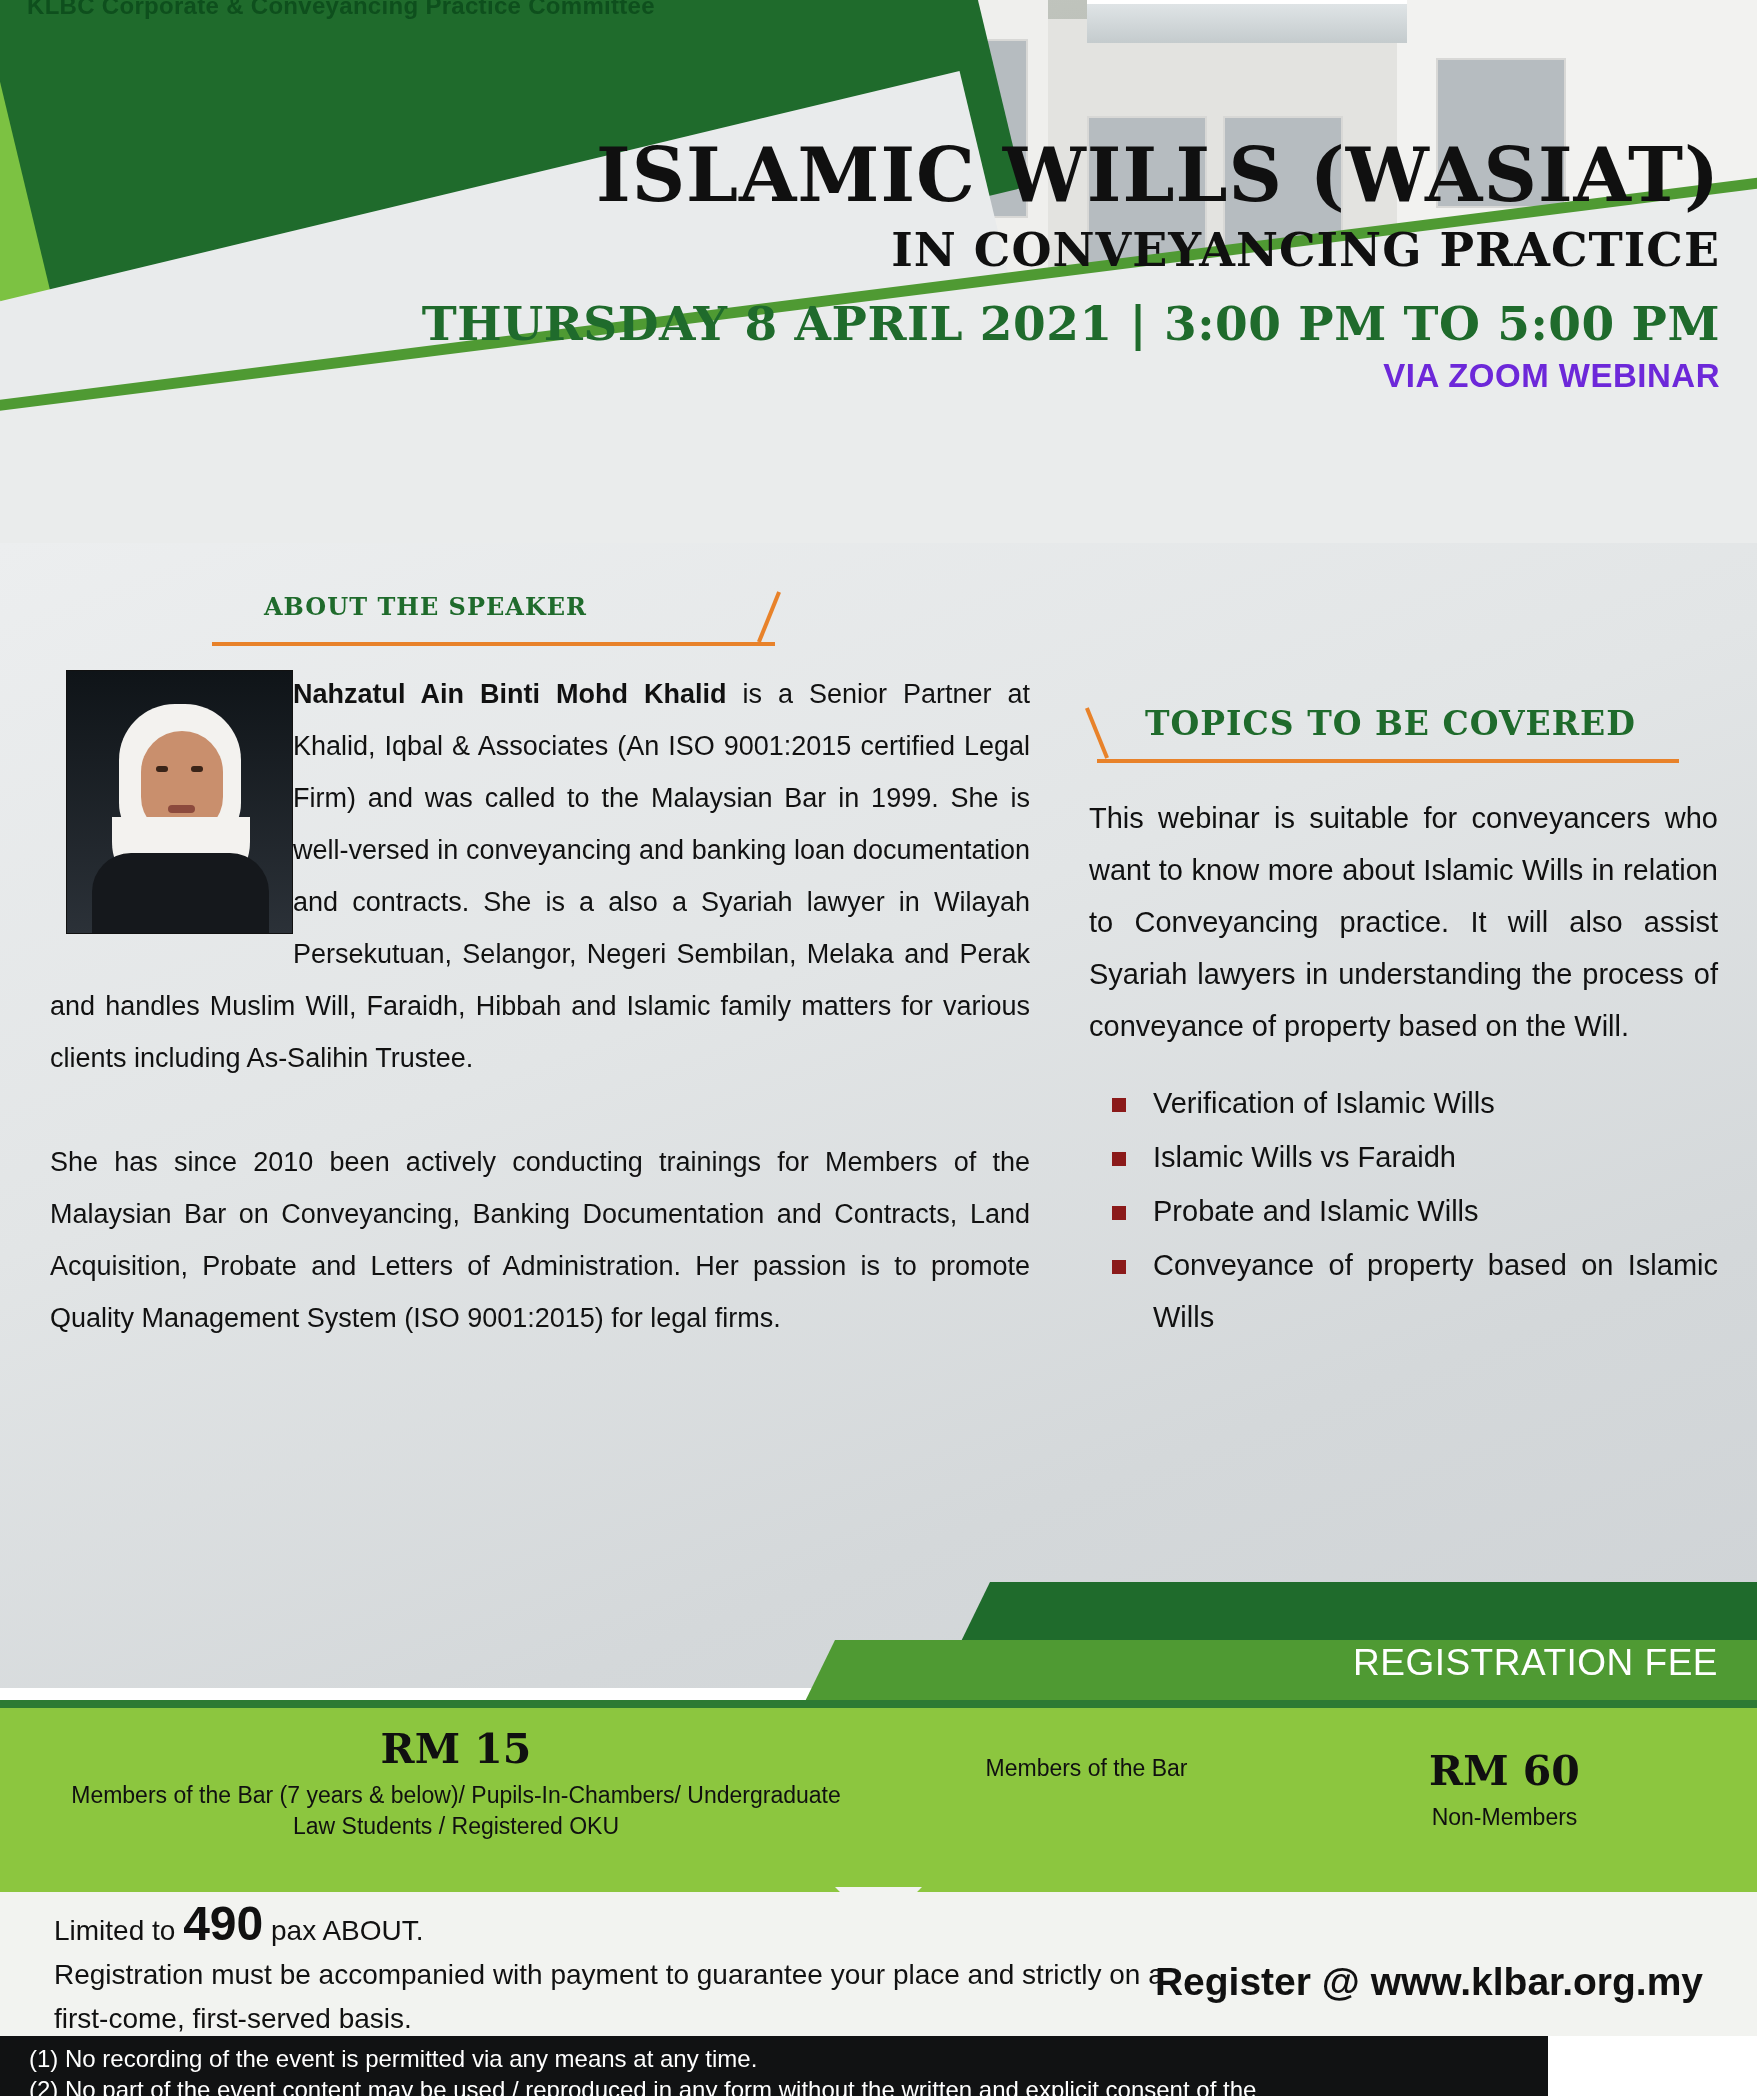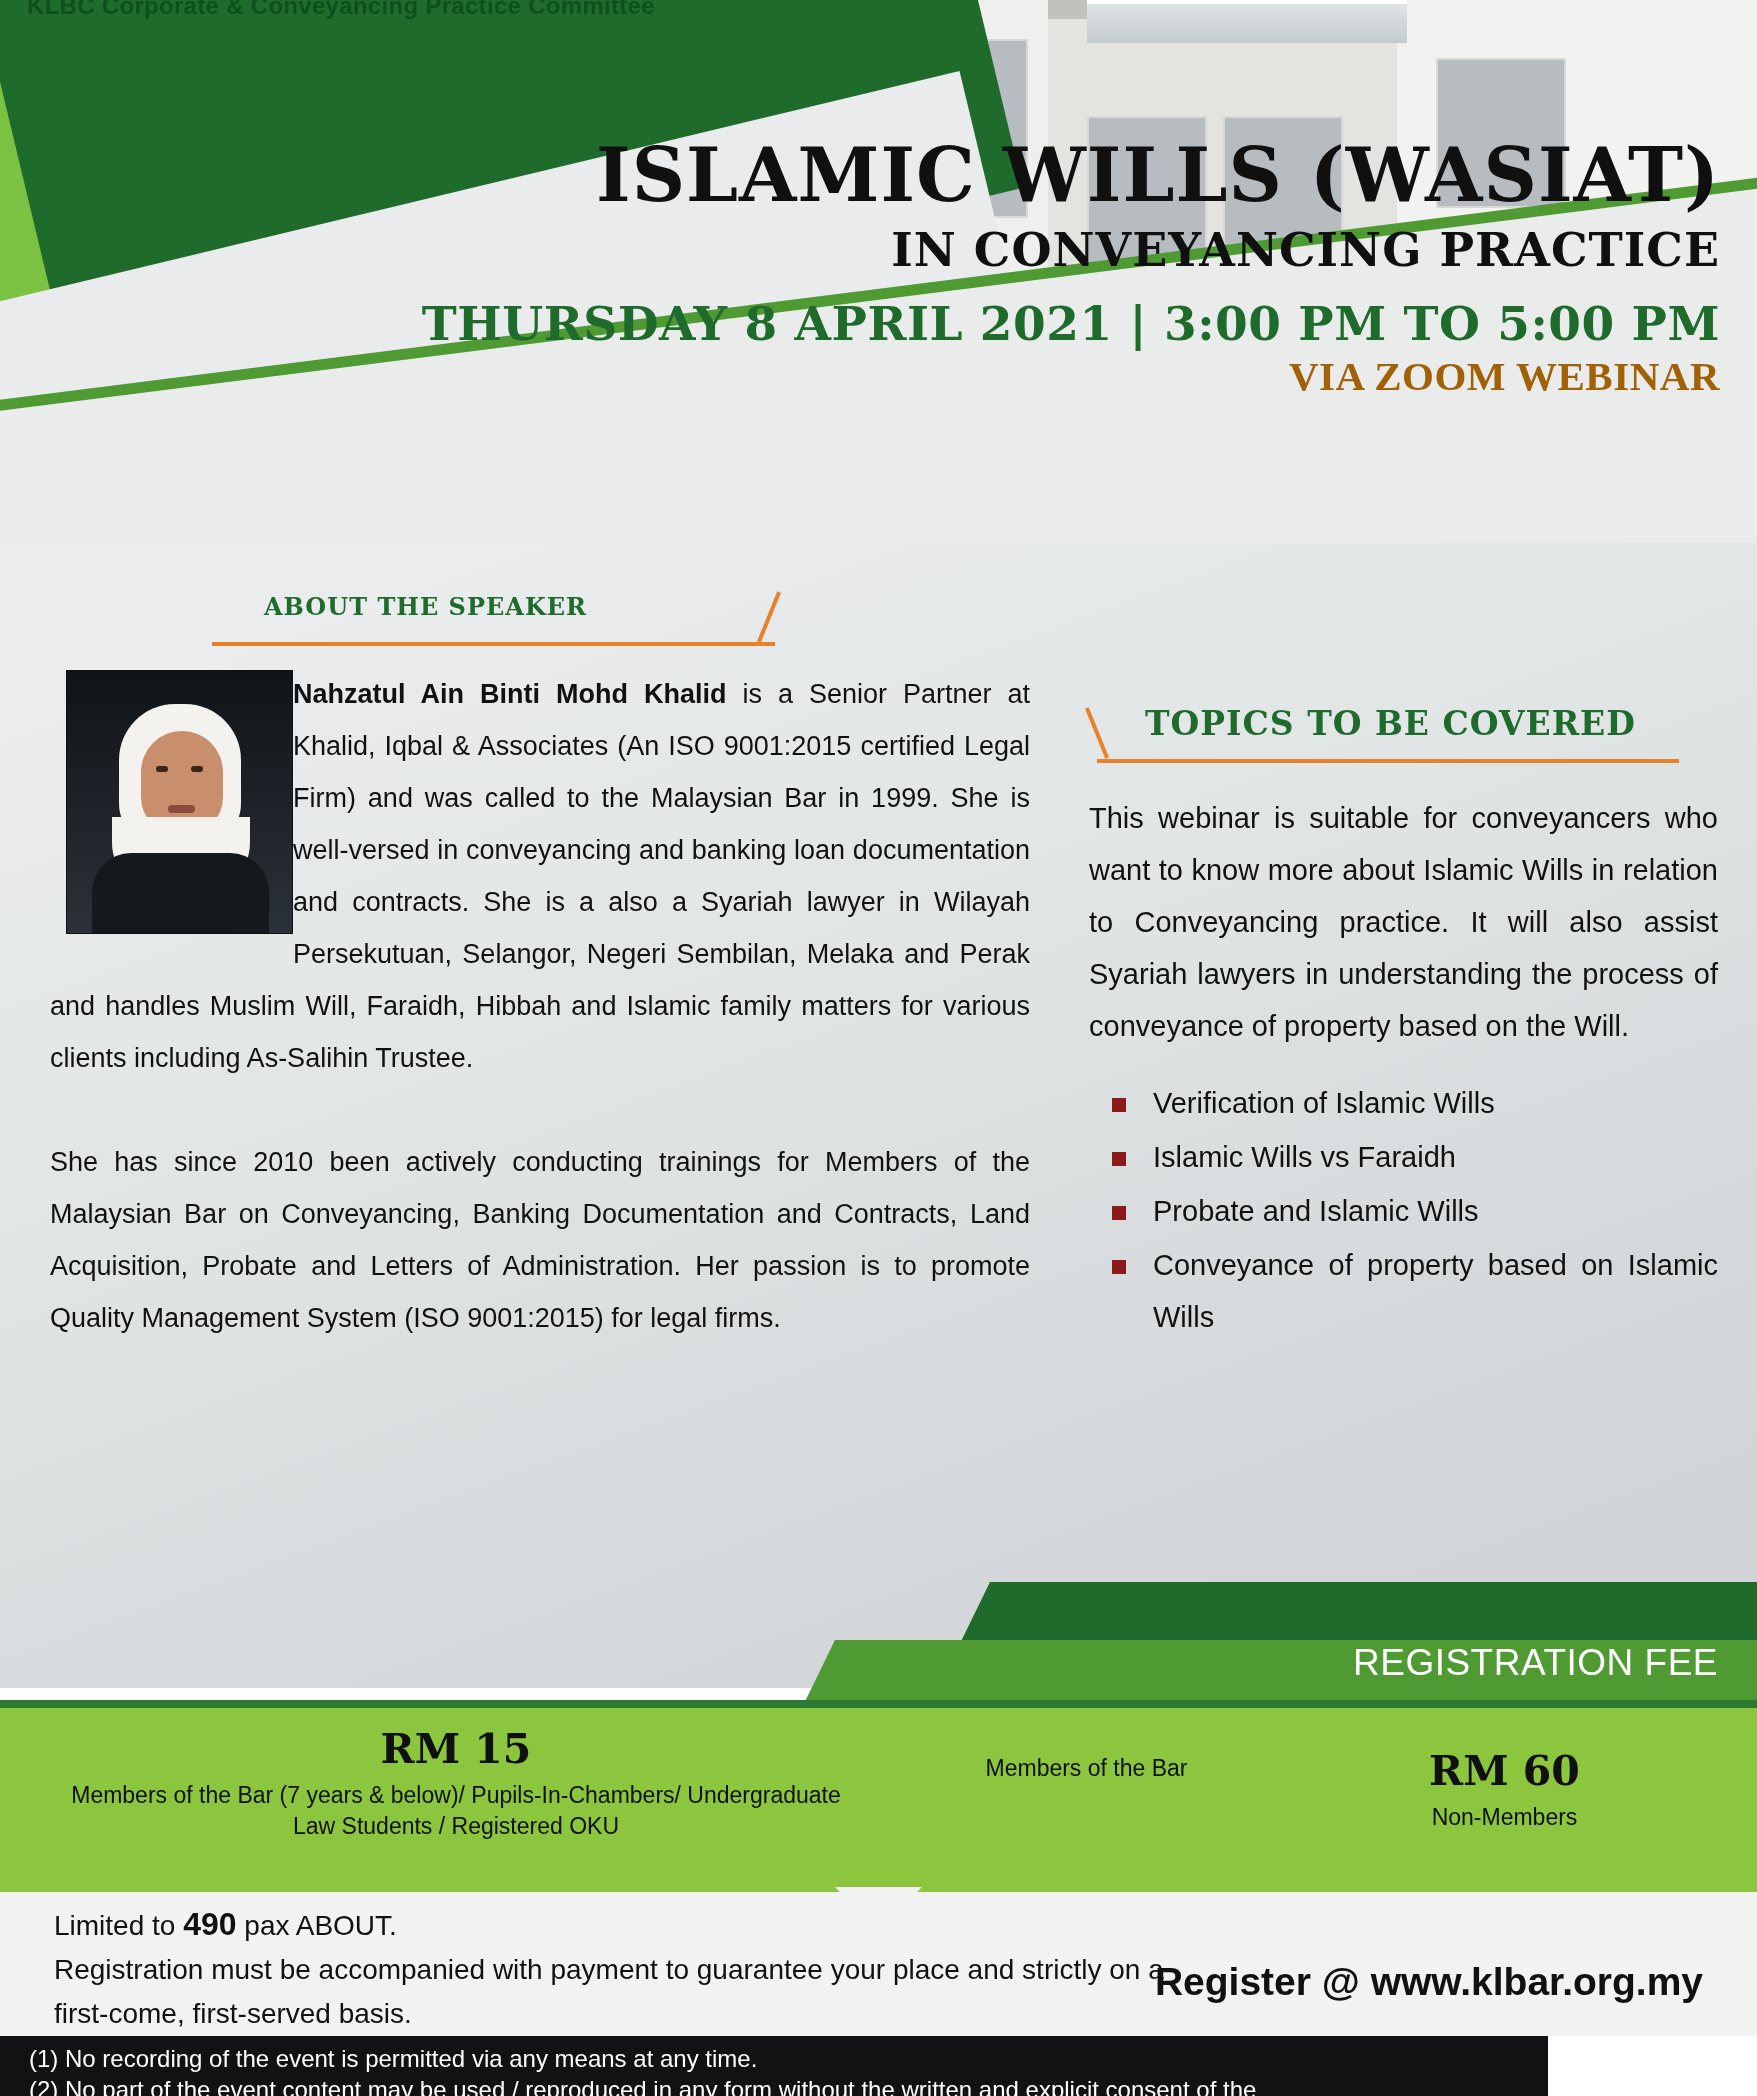--- a/index.html
+++ b/index.html
@@ -137,25 +137,25 @@
   .title3 {
     font-family: "DejaVu Serif", serif;
     font-weight: bold;
     font-size: 47px;
     line-height: 52px;
     color: #1f6b2c;
     margin-top: 21.3px;
     letter-spacing: 0.5px;
   }
   .title4 {
-    font-family: Liberation Serif, serif;
-    font-weight: bold;
-    font-size: 41px;
+    font-family: Liberation Sans, sans-serif;
+    font-weight: bold;
+    font-size: 33px;
     line-height: 52px;
-    color: #a16207;
+    color: #6d28d9;
     letter-spacing: 0.5px;
   }
 
   
   .body-bg {
     position: absolute;
     left: 0; top: 543px;
     width: 1757px; height: 1145px;
     background: linear-gradient(160deg, #eceeef 0%, #e2e5e6 40%, #d4d8da 75%, #cfd3d6 100%);
   }
@@ -326,21 +326,21 @@
     position: absolute;
     left: 54px; top: 1902px;
     width: 1116px;
     font-size: 28px;
     line-height: 44px;
     color: #111;
   }
   .limited-text .big {
     font-family: "Liberation Sans", sans-serif;
     font-weight: bold;
-    font-size: 32px;
+    font-size: 48px;
   }
   .register {
     position: absolute;
     right: 54px; top: 1960px;
     font-size: 39px;
     font-weight: bold;
     color: #111;
   }
 
   

